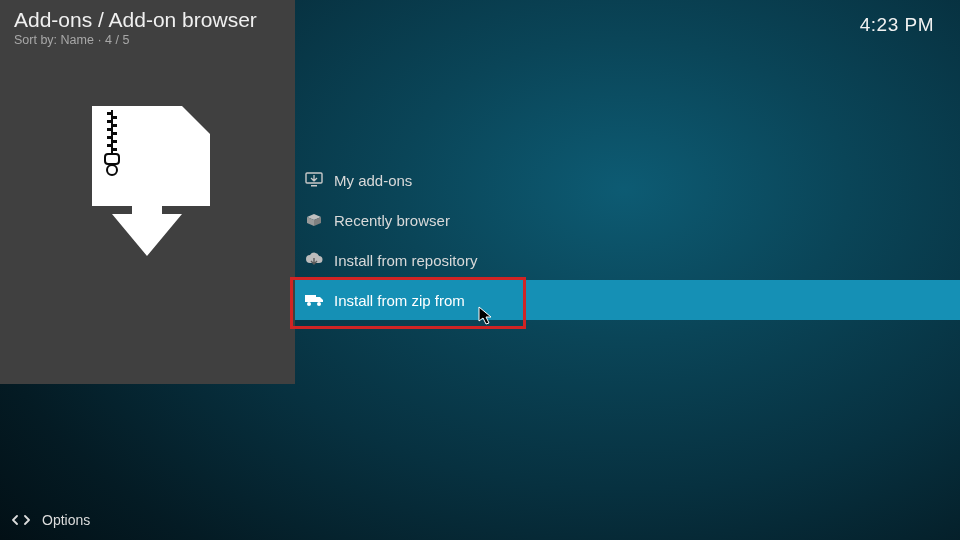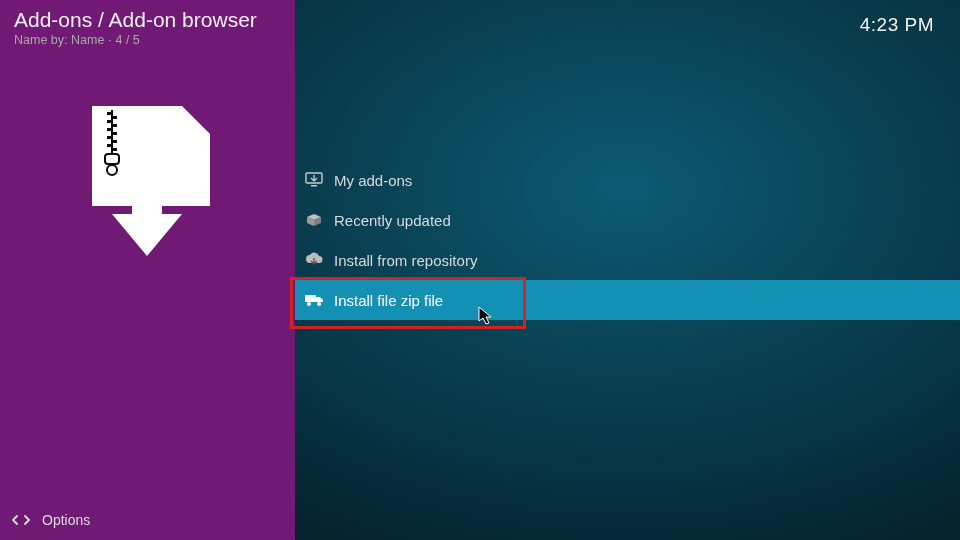--- a/index.html
+++ b/index.html
@@ -5,22 +5,22 @@
   * { margin: 0; padding: 0; box-sizing: border-box; }
   html, body { width: 960px; height: 540px; overflow: hidden; font-family: Arial, Helvetica, sans-serif; }
   body {
     background: radial-gradient(ellipse 900px 600px at 65% 35%, #0d5b73 0%, #0a4558 25%, #073140 50%, #041b24 75%, #01090d 100%);
     color: #e6e6e6;
     position: relative;
   }
   .sidebar {
     position: absolute;
     left: 0; top: 0;
-    width: 295px; height: 540px;
-    background: #701a75;
+    width: 295px; height: 384px;
+    background: #404040;
   }
   .breadcrumb {
     position: absolute;
     left: 14px; top: 8px;
     font-size: 21px;
     color: #f0f0f0;
     font-weight: 400;
   }
   .sortline {
     position: absolute;
@@ -100,21 +100,21 @@
     align-items: center;
   }
   svg { display: block; }
 </style>
 </head>
 <body>
 
 <div class="sidebar">
   <div class="breadcrumb">Add-ons / Add-on browser</div>
   <div class="sortline">
-    <span>Name by:</span>
+    <span>Sort by:</span>
     <span>Name</span>
     <span> · </span>
     <span>4 / 5</span>
   </div>
   <div class="big-icon">
     <svg viewBox="0 0 130 150" width="130" height="150">
 
       <path d="M10 0 H100 L128 28 V100 H80 V60 H50 V100 H10 Z" fill="#fff"></path>
 
       <g fill="none" stroke="#0a0a0a" stroke-width="2">
@@ -157,21 +157,21 @@
   </div>
 
   <div class="menu-item">
     <span class="icon-slot">
       <svg width="18" height="18" viewBox="0 0 18 18">
           <path d="M2 6 L9 3 L16 6 L9 9 Z" fill="#bfbfbf"></path>
           <path d="M2 6 V12 L9 15 V9 Z" fill="#9a9a9a"></path>
           <path d="M16 6 V12 L9 15 V9 Z" fill="#808080"></path>
         </svg>
     </span>
-    <span class="label">Recently updated</span>
+    <span class="label">Recently browser</span>
   </div>
 
   <div class="menu-item">
     <span class="icon-slot">
       <svg width="20" height="16" viewBox="0 0 20 16">
           <path d="M6 11 A4 4 0 0 1 6 3 A5 5 0 0 1 15 4 A3.5 3.5 0 0 1 15 11 Z" fill="#bcbcbc"></path>
           <path d="M10 6 V12 M7 9 L10 12 L13 9" stroke="#5a5a5a" stroke-width="1.4" fill="none"></path>
         </svg>
     </span>
     <span class="label">Install from repository</span>
@@ -179,21 +179,21 @@
 
   <div class="menu-item selected">
     <span class="icon-slot">
       <svg width="20" height="14" viewBox="0 0 20 14">
           <rect x="1" y="2" width="11" height="7" fill="#fff"></rect>
           <path d="M12 4 H16 L19 7 V9 H12 Z" fill="#fff"></path>
           <circle cx="5" cy="11" r="2" fill="#fff"></circle>
           <circle cx="15" cy="11" r="2" fill="#fff"></circle>
         </svg>
     </span>
-    <span class="label">Install file zip file</span>
+    <span class="label">Install from zip from</span>
   </div>
 
 
 </div>
 
 <div class="highlight-box"></div>
 
 <div class="cursor">
   <svg width="16" height="20" viewBox="0 0 16 20">
     <path d="M1 1 L1 15 L5 12 L8 18 L11 17 L8 11 L13 11 Z" fill="#000" stroke="#fff" stroke-width="1"></path>

